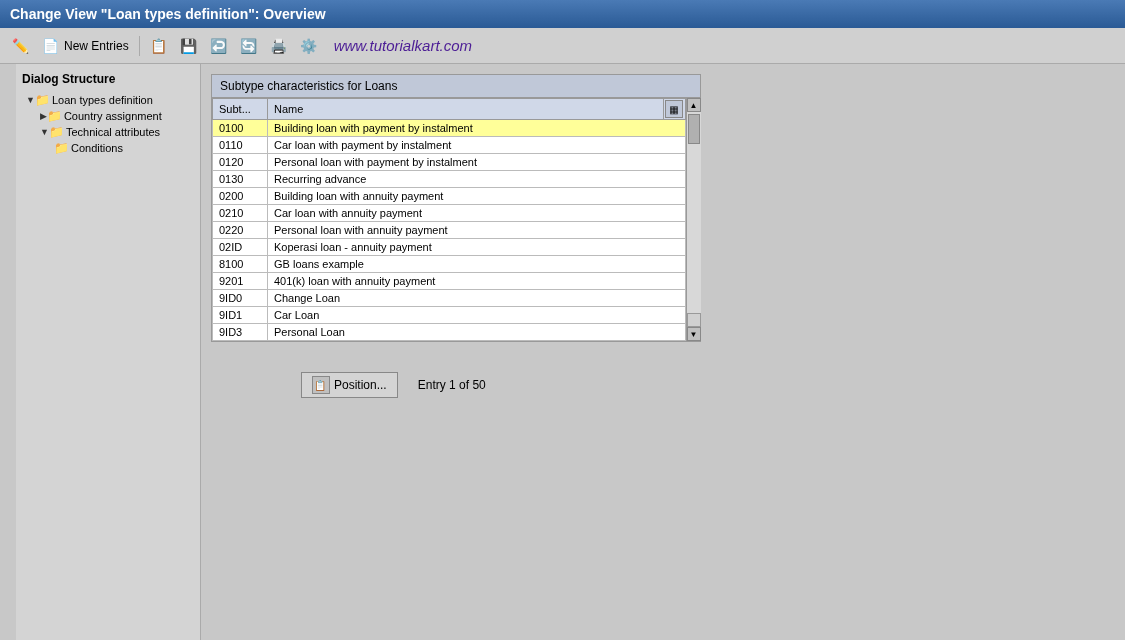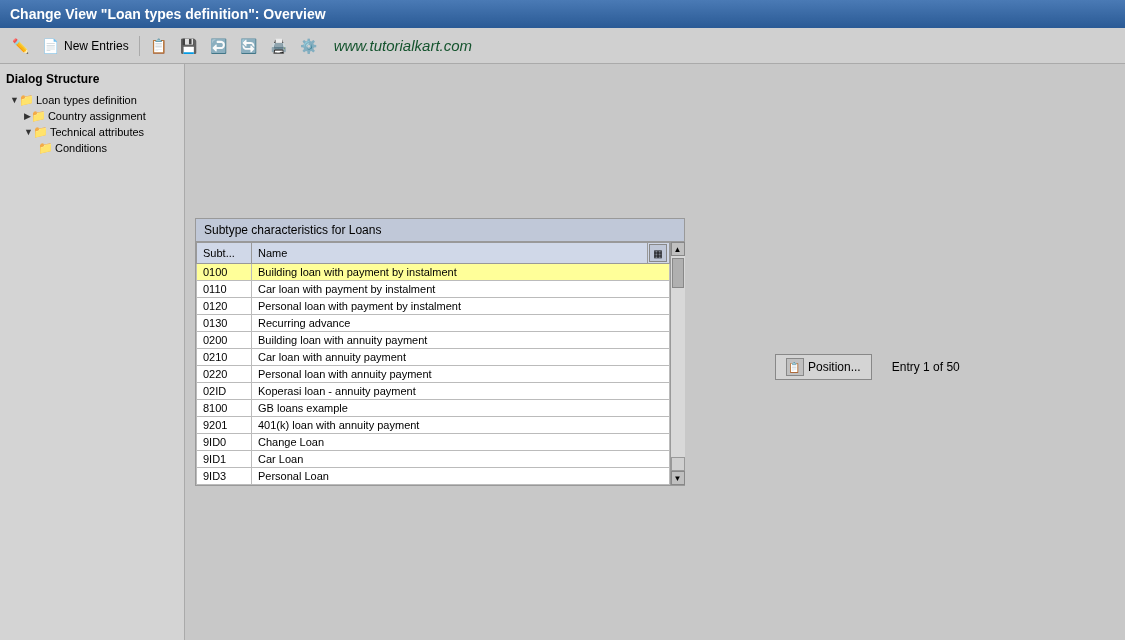--- a/index.html
+++ b/index.html
@@ -48,37 +48,38 @@
     }
     .toolbar-icon {
       width: 18px;
       height: 18px;
       display: inline-flex;
       align-items: center;
       justify-content: center;
       font-size: 14px;
     }
     .watermark {
-      color: #14532d;
+      color: #4c1d95;
       font-size: 15px;
       font-style: italic;
       margin-left: 8px;
       text-align: right;
     }
     .main-area {
       display: flex;
       height: calc(640px - 28px - 36px);
       background: #c8c8c8;
     }
     .sidebar {
       width: 185px;
       background: #d4d4d4;
       border-right: 1px solid #aaa;
       padding: 8px 4px;
       flex-shrink: 0;
+      margin-left: 16px;
     }
     .sidebar-title {
       font-weight: bold;
       font-size: 12px;
       margin-bottom: 6px;
       padding-left: 2px;
     }
     .tree-item {
       display: flex;
       align-items: center;
@@ -105,21 +106,22 @@
       margin-right: 1px;
       color: #333;
     }
     .indent-1 { margin-left: 4px; }
     .indent-2 { margin-left: 18px; }
     .indent-3 { margin-left: 32px; }
     .content-area {
       flex: 1;
       padding: 10px;
       display: flex;
-      align-items: center;
+      flex-direction: column;
+      align-items: flex-start;
     }
     .panel {
       background: #e8e8e8;
       border: 1px solid #999;
       width: 490px;
     }
     .panel-header {
       background: #c0c8d8;
       padding: 4px 8px;
       font-size: 12px;

